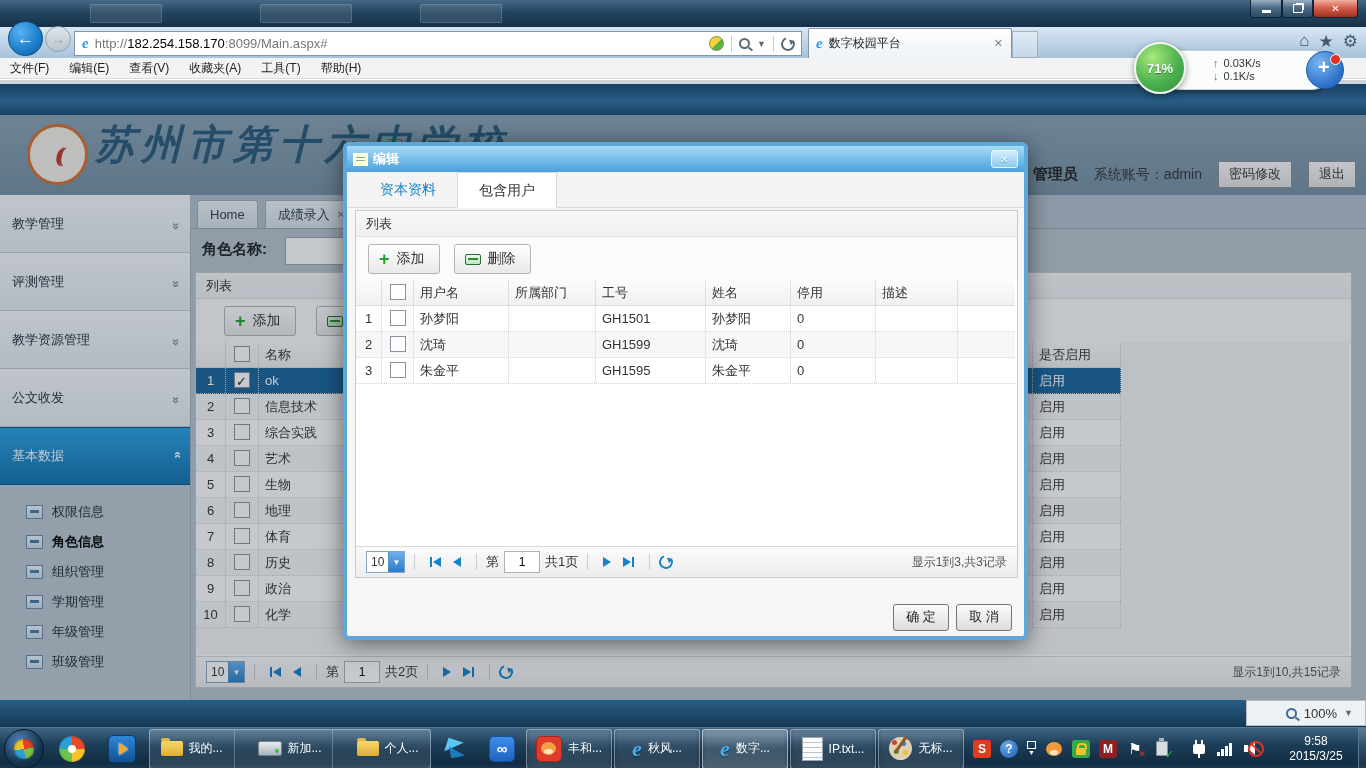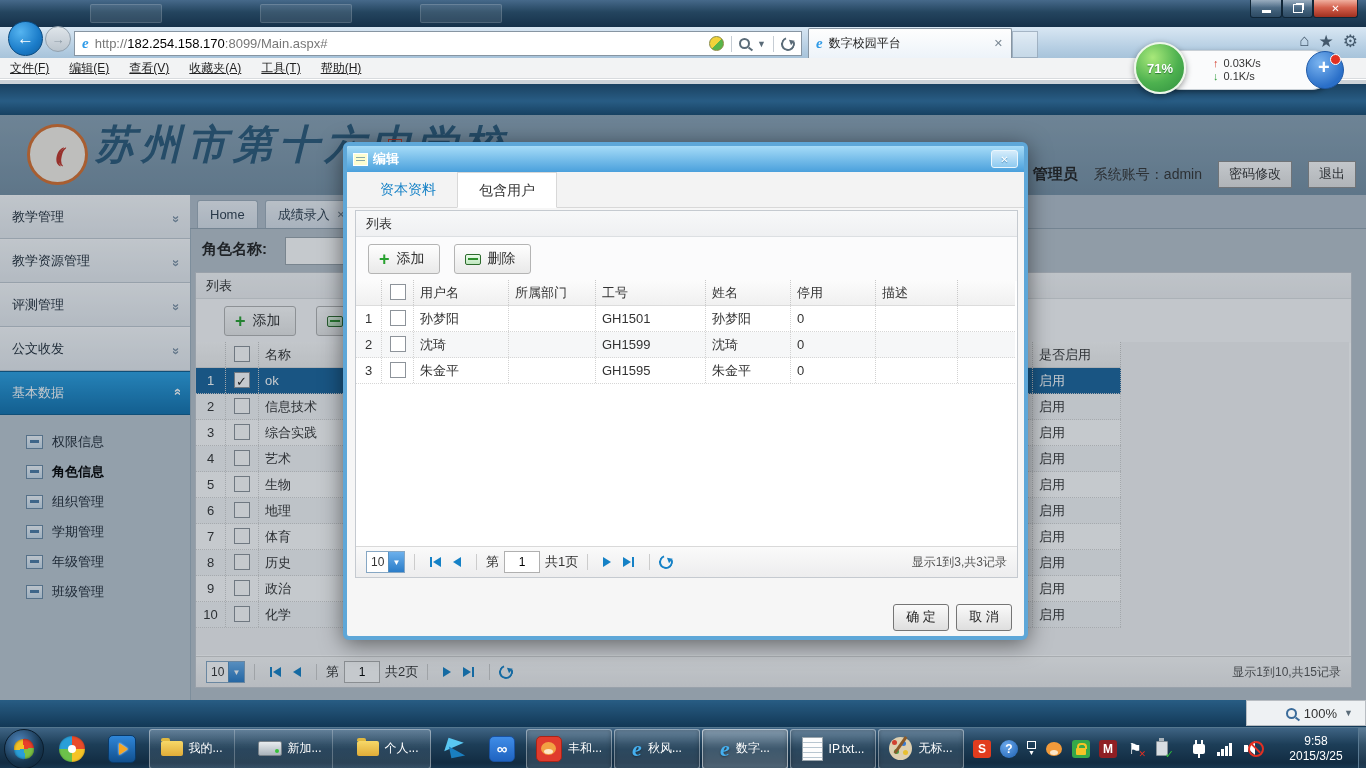--- a/index.html
+++ b/index.html
@@ -42,21 +42,21 @@
   .refr::after{content:"";position:absolute;top:-4px;right:-2px;border:3px solid transparent;border-bottom:5px solid #5a6b78;transform:rotate(45deg);}
   .refr.blue::after{border-bottom-color:#1581c6;}
   .tab-ie{left:808px;top:28px;width:202px;height:29px;background:linear-gradient(#fefefe,#edf3f9);
     border:1px solid #8795a2;border-bottom:none;border-radius:2px 2px 0 0;display:flex;align-items:center;font-size:12px;color:#222;}
   .tab-ie .x{margin-left:auto;margin-right:8px;color:#7a8894;font-size:11px;}
   .tabstub{left:1012px;top:31px;width:24px;height:25px;background:rgba(255,255,255,.35);border:1px solid rgba(125,145,165,.6);}
   .navicons{right:8px;top:31px;display:flex;gap:9px;color:#44596c;font-size:17px;}
 
   .menubar{left:0;top:58px;width:1366px;height:20px;background:#f2f3f4;border-bottom:1px solid #d8dbde;
     display:flex;align-items:center;font-size:12px;color:#222;}
-  .menubar span{padding:8px 10px;line-height:20px;text-decoration:underline;}
+  .menubar span{padding:8px 10px;line-height:20px;}
   .strip{left:0;top:79px;width:1366px;height:5px;background:#cdd3d8;border-top:1px solid #fff;}
 
   
   .page{left:0;top:84px;width:1366px;height:643px;background:#b9c3cc;z-index:1;}
   .band{left:0;top:0;width:1366px;height:31px;background:linear-gradient(180deg,#1b4a6e,#2e6e9e 55%,#174a70);}
   .pheader{left:0;top:31px;width:1366px;height:80px;background:linear-gradient(#8ba3b5,#7690a4);}
   .emblem{left:27px;top:9px;width:55px;height:55px;border-radius:50%;background:#f6f1e8;border:3px solid #d8702f;
     display:flex;align-items:center;justify-content:center;}
   .emblem i{font-style:italic;font-weight:bold;color:#c23327;font-size:22px;letter-spacing:-5px;font-family:"Liberation Serif",serif;}
   .school{left:95px;top:2px;font-family:"DejaVu Serif","Liberation Serif",serif;font-style:italic;font-weight:bold;
@@ -64,21 +64,21 @@
   .seal1{left:388px;top:24px;width:12px;height:42px;border:1px solid #c0392b;background:repeating-linear-gradient(#0000 0 3px,#c0392b55 3px 5px);}
   .seal2{left:403px;top:34px;width:9px;height:26px;border:1px solid #c0392b88;}
   .userbar{right:10px;bottom:7px;display:flex;align-items:center;gap:16px;font-size:14px;color:#333;}
   .userbar b{font-size:15px;color:#222;margin-left:17px;}
   .hbtn{height:25px;padding:0 10px;background:linear-gradient(#fcfcfc,#e3e3e3);border:1px solid #8e8e8e;
     font-size:13px;color:#333;line-height:23px;}
 
   
   .sidebar{left:0;top:111px;width:190px;height:505px;background:#bcc8d2;border-right:1px solid #9fb0be;}
   .sg{height:26px;border-bottom:1px solid #c2cad2;border-top:1px solid #fdfdfe;
-    background:linear-gradient(#f8fafc,#e7ebf0);display:flex;align-items:center;padding:8px 12px;font-size:13px;color:#1e2a36;}
+    background:linear-gradient(#f8fafc,#e7ebf0);display:flex;align-items:center;padding:15px 12px;font-size:13px;color:#1e2a36;}
   .sg .chev{margin-left:auto;color:#7e93a6;font-weight:bold;transform:rotate(90deg);letter-spacing:-3px;font-size:13px;}
   .sg.active{background:linear-gradient(#2ba1e3,#1272ae);color:#fff;border-color:#0e5c8e;}
   .sg.active .chev{color:#fff;transform:rotate(-90deg);}
   .subpanel{padding-top:12px;}
   .si{display:flex;align-items:center;gap:9px;padding-left:26px;height:30px;font-size:13px;color:#1c2530;}
   .si.active{font-weight:bold;color:#000;}
   .drawer{width:15px;height:12px;border:1px solid #6b8aa5;background:linear-gradient(#f0f6fb,#c9dcec);position:relative;flex:none;}
   .drawer::after{content:"";position:absolute;left:3px;right:3px;top:4px;height:3px;background:#4a7aa5;}
 
   
@@ -344,25 +344,25 @@
         <span class="hbtn">退出</span>
       </div>
     </div>
 
     <div class="abs sidebar">
       <div class="sg">
         <span>教学管理</span>
           <span class="chev">»</span>
       </div>
       <div class="sg">
+        <span>评测管理</span>
+          <span class="chev">»</span>
+      </div>
+      <div class="sg">
         <span>教学资源管理</span>
-          <span class="chev">»</span>
-      </div>
-      <div class="sg">
-        <span>评测管理</span>
           <span class="chev">»</span>
       </div>
       <div class="sg">
         <span>公文收发</span>
           <span class="chev">»</span>
       </div>
       <div class="sg active">
         <span>基本数据</span>
           <span class="chev">»</span>
       </div>

